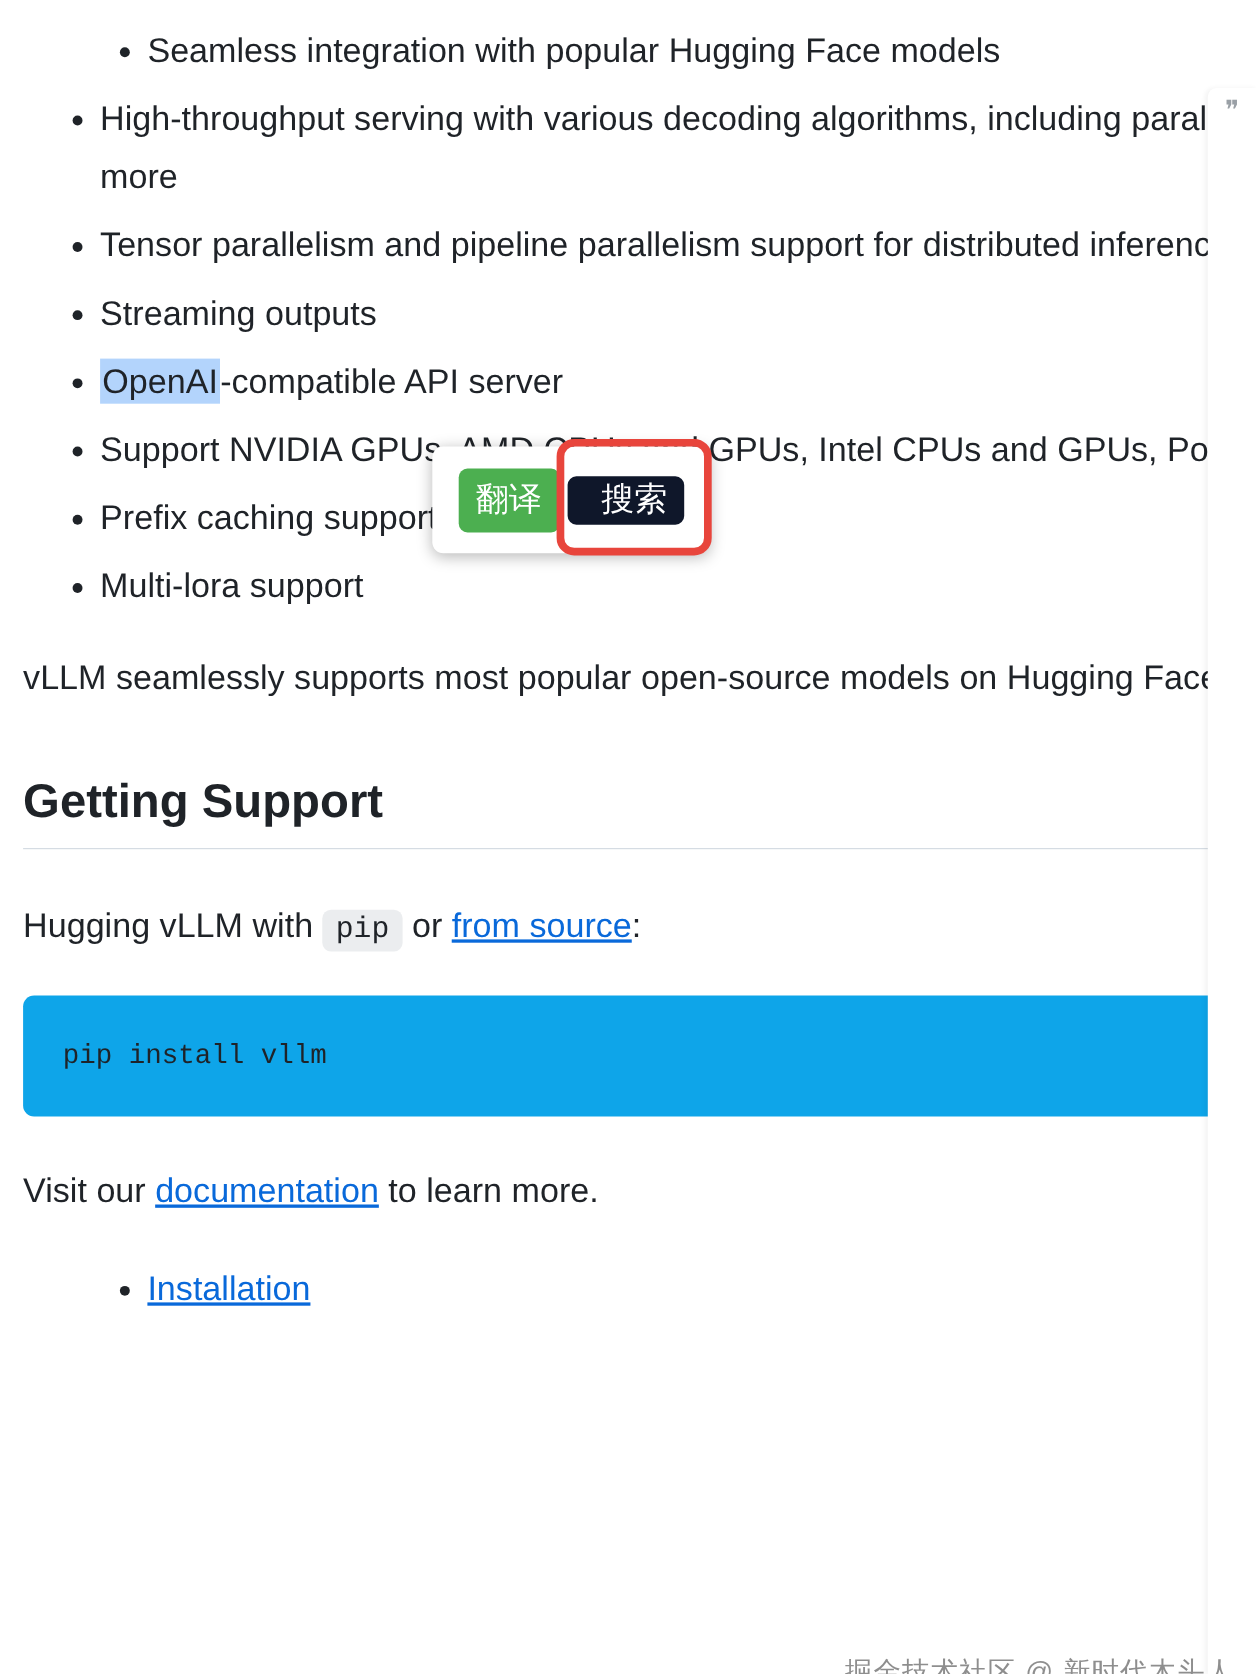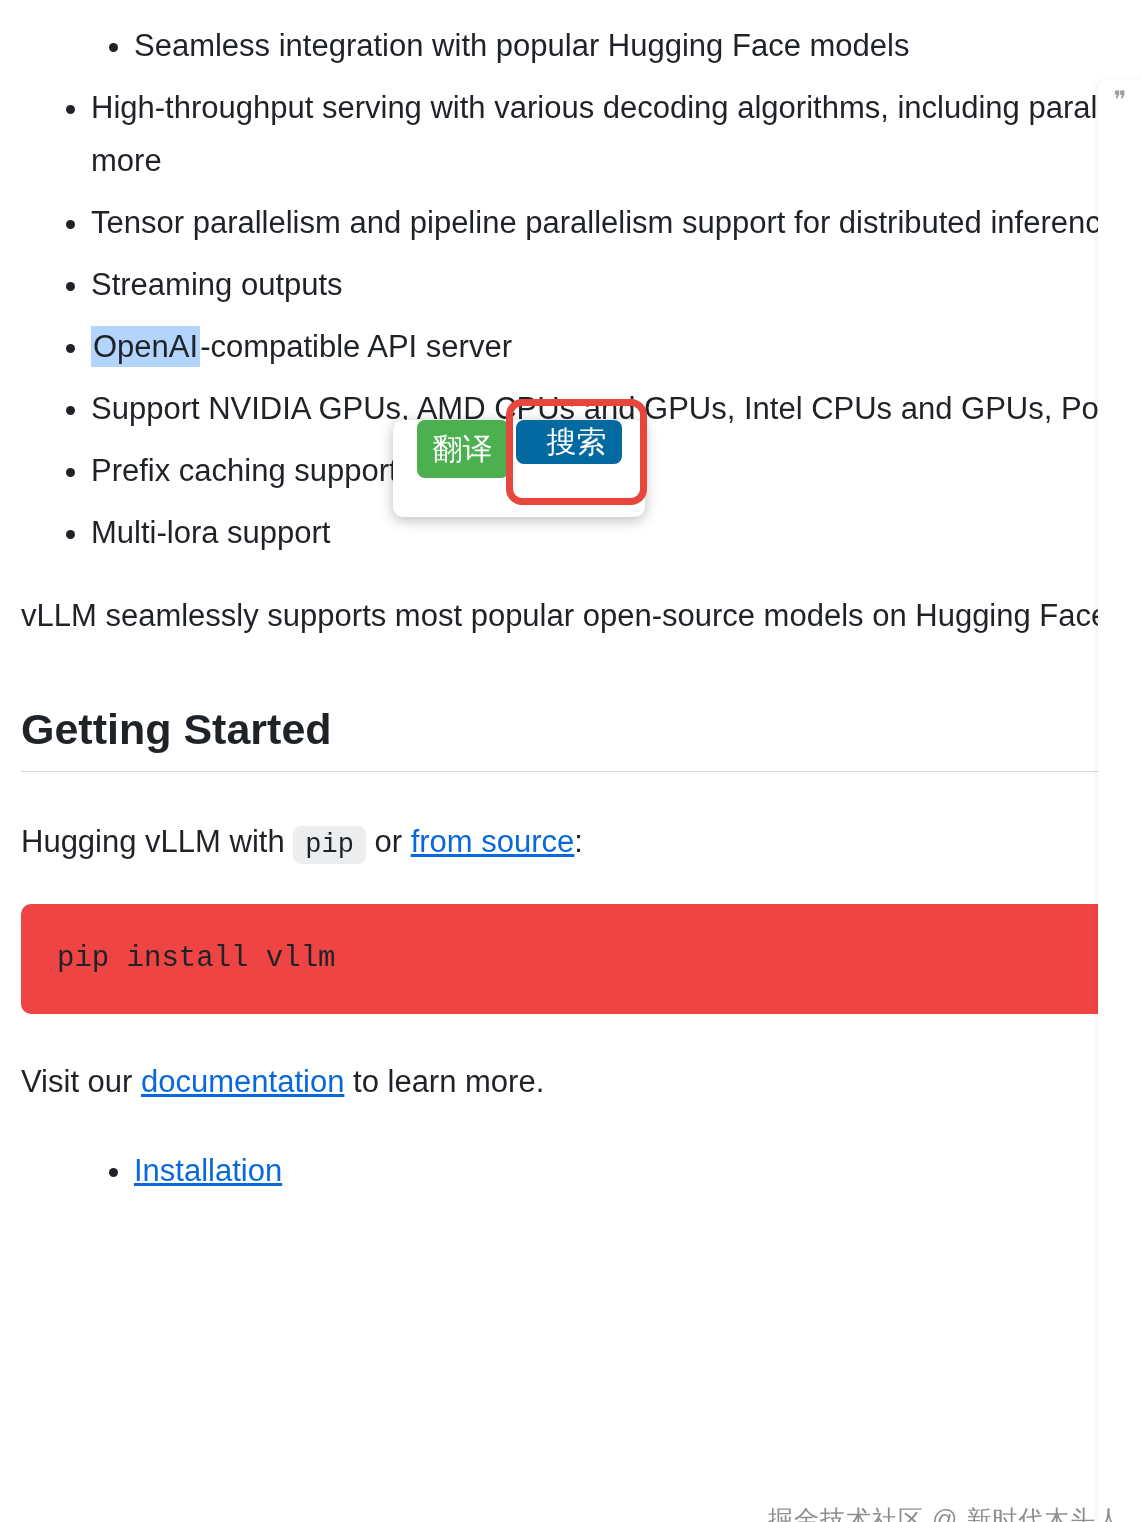--- a/index.html
+++ b/index.html
@@ -25,44 +25,44 @@
     margin:60px 0 0; font-size:43px; font-weight:700; line-height:54px;
     padding-bottom:15px; border-bottom:1px solid #d1d9e0; width:1100px;
   }
   .install-line { margin-top:43px !important; }
   .inline-code {
     font-family:"Liberation Mono", "DejaVu Sans Mono", monospace;
     font-size:27px; background:rgba(175,184,193,0.25);
     padding:4px 12px; border-radius:8px;text-align:right;
   }
   pre.code-block {
-    margin:32px 0 0; background:#ef4444; border-radius:10px;
+    margin:32px 0 0; background:#0ea5e9; border-radius:10px;
     padding:33px 36px; box-sizing:border-box; width:1121px;
     font-family:"Liberation Mono", "DejaVu Sans Mono", monospace;
-    font-size:29px; line-height:44px; color:#1f2328;
+    font-size:25px; line-height:44px; color:#1f2328;
   }
   .docs-line { margin-top:41px !important; }
   .footer-links { margin-top:36px; }
   .footer-links a { font-size:31px; }
 
   
   .popup {
-    position:absolute; left:393px; top:420px; width:252px; height:97px;
+    position:absolute; left:393px; top:406px; width:252px; height:97px;
     background:#ffffff; border-radius:10px;
     box-shadow:0 3px 14px rgba(0,0,0,0.28);
-    display:flex; justify-content:center; gap:7px;
+    display:flex; align-items:center; justify-content:center; gap:7px;
     z-index:20;
   }
   .popup-btn {
     border:none; color:#ffffff; font-size:30px; border-radius:8px;
     font-family:"Liberation Sans", sans-serif; cursor:pointer;
     display:flex; align-items:center; justify-content:center;
   }
   .btn-translate { width:92px; height:58px; background:#4caf50; }
-  .btn-search { width:106px; height:44px; background:#0369a1;padding-left:22px; }
+  .btn-search { width:106px; height:44px; background:#0f172a;padding-left:22px; }
   .annotation-ring {
     position:absolute; left:506px; top:399px; width:141px; height:106px;
     box-sizing:border-box; border:7px solid #e8453c; border-radius:16px;
     z-index:21; pointer-events:none; background:transparent;
   }
 
   
   .side-panel {
     position:absolute; left:1098px; top:80px; width:44px; height:1442px;
     background:#ffffff; z-index:10;
@@ -98,21 +98,21 @@
     </li>
     <li class="nowrap">Support NVIDIA GPUs, AMD CPUs and GPUs, Intel CPUs and GPUs, PowerPC CPUs</li>
     <li class="nowrap">Prefix caching support</li>
     <li>Multi-lora support</li>
   </ul>
 
   <p class="body-text intro">vLLM seamlessly supports most popular open-source models on Hugging Face, including:</p>
 
 
 
-  <h2 class="section-title">Getting Started</h2>
+  <h2 class="section-title">Getting Support</h2>
 
   <p class="body-text install-line">
     <span>Hugging vLLM with </span><span class="inline-code">pip</span><span> or </span><a class="link">from source</a><span>:</span>
   </p>
 
   <pre class="code-block">pip install vllm</pre>
 
   <p class="body-text docs-line">
     <span>Visit our </span><a class="link">documentation</a><span> to learn more.</span>
   </p>

